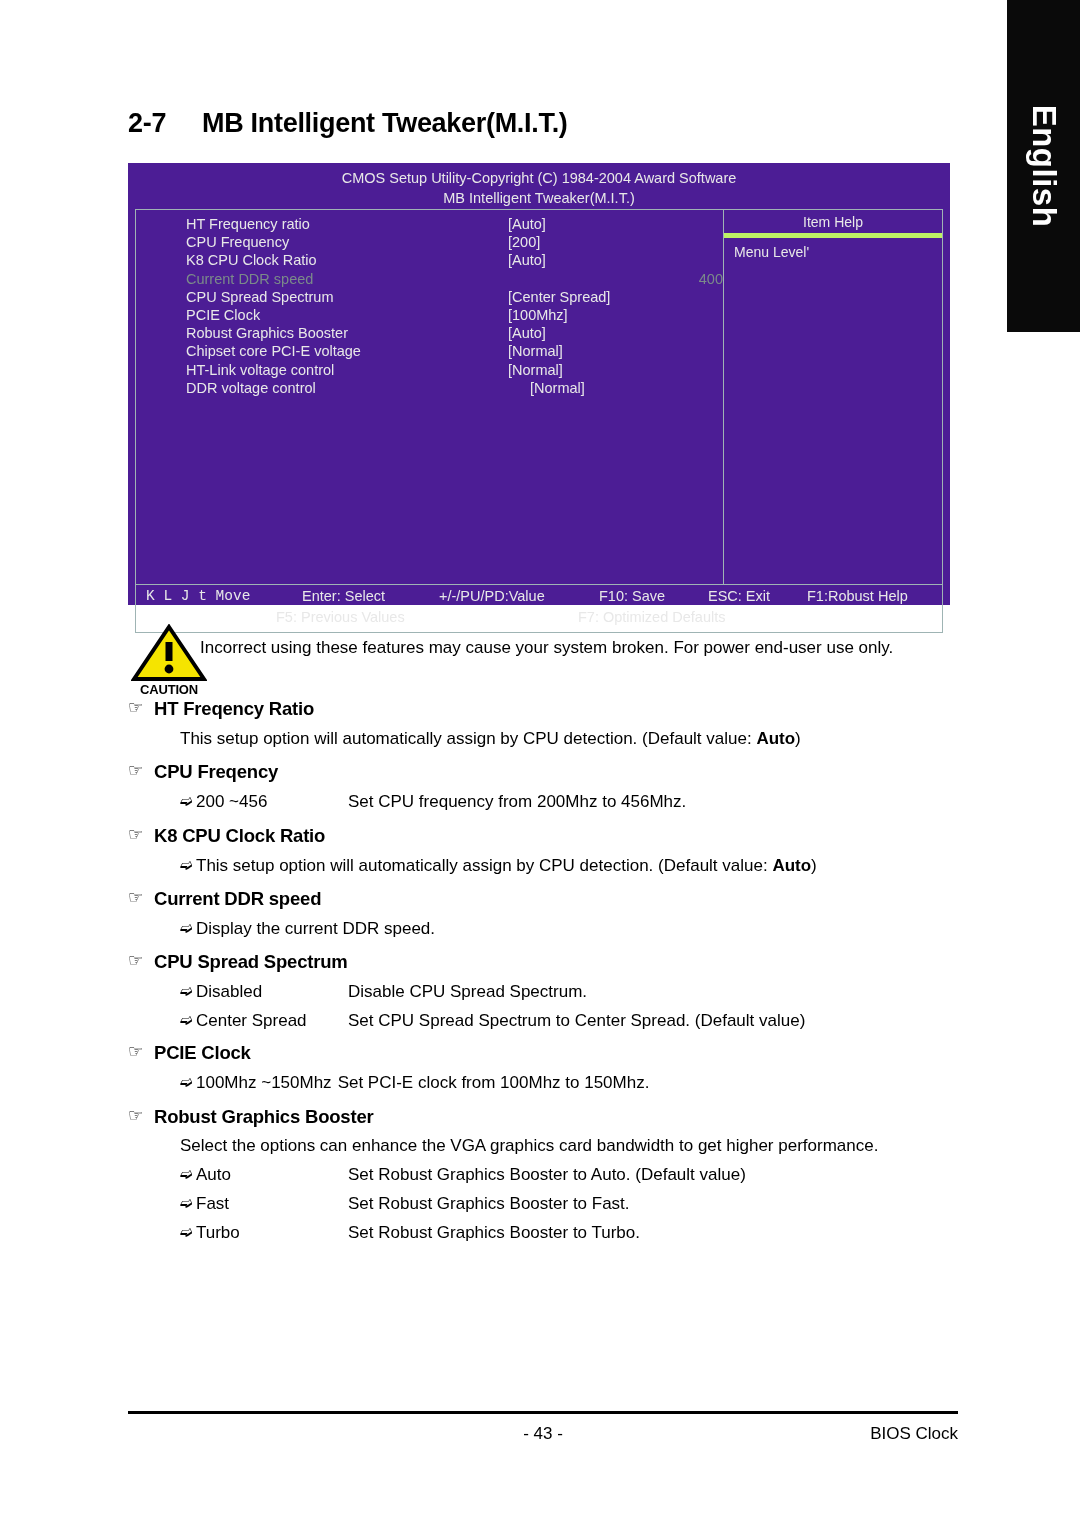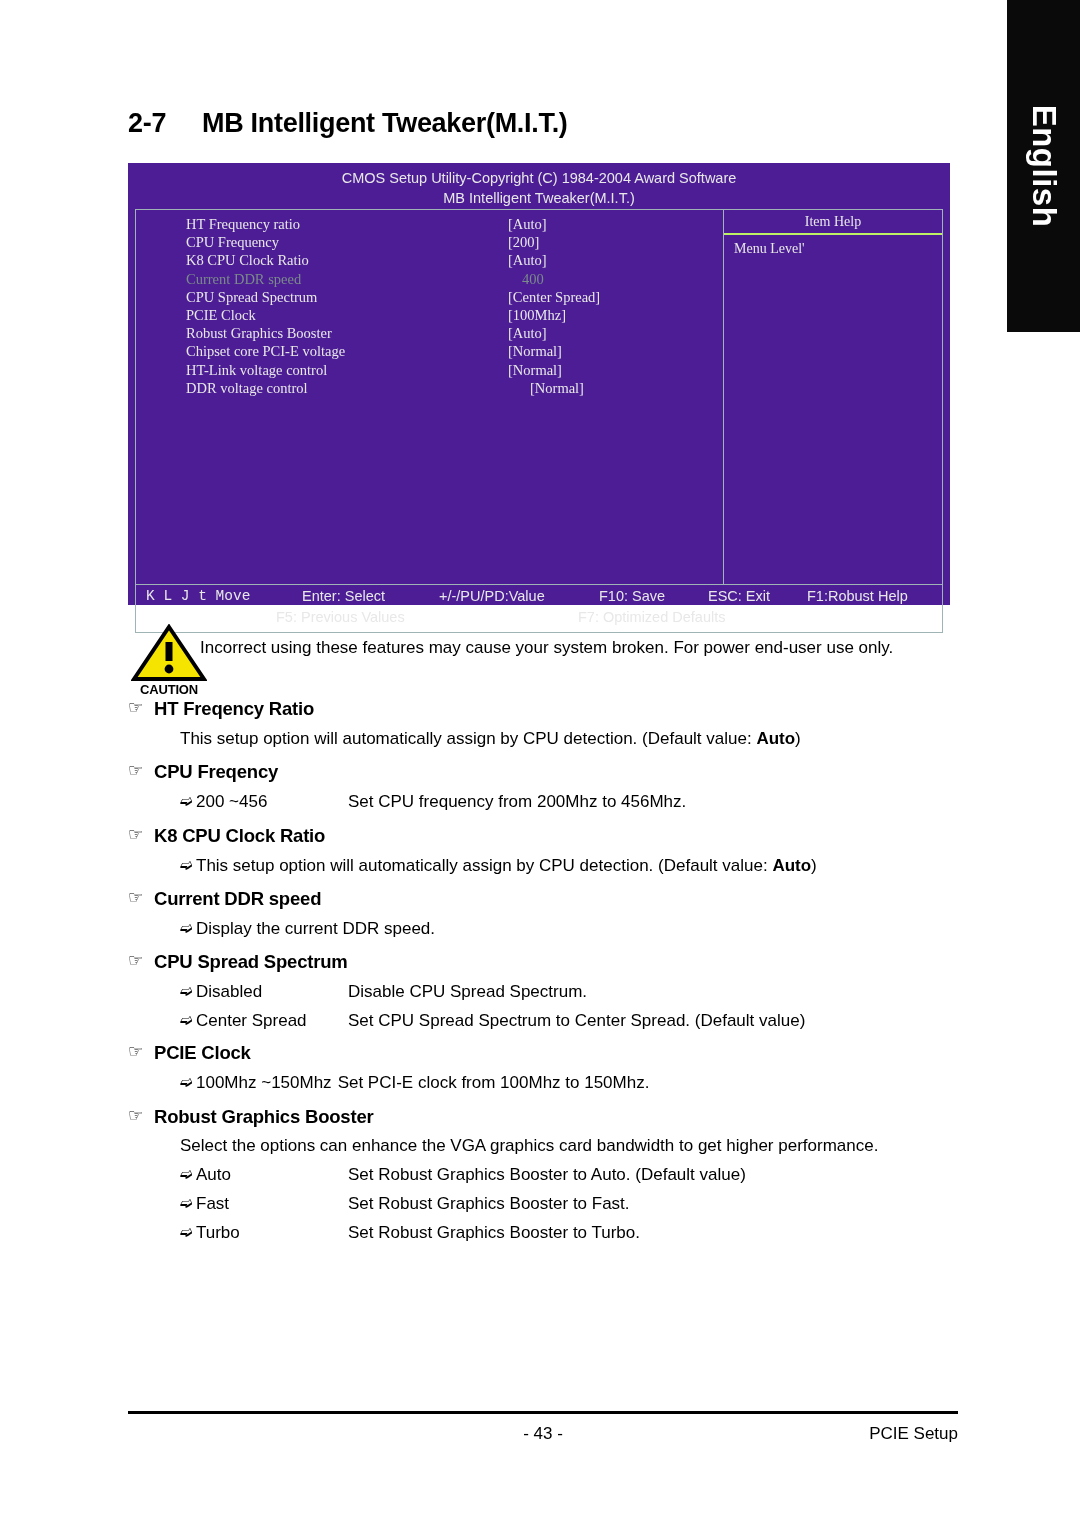--- a/index.html
+++ b/index.html
@@ -82,38 +82,37 @@
     font-size: 14.5px;
     line-height: 18px;
     padding-bottom: 2px;
   }
   .bios-body {
     border: 1px solid #9fb4b4;
     height: 376px;
     box-sizing: border-box;
     display: flex;
     position: relative;
-    font-family: Liberation Serif, serif;
   }
   .bios-main {
     flex: 1 1 auto;
     position: relative;
     border-right: 1px solid #9fb4b4;
     padding: 5px 0 0 0;
   }
   .bios-help {
     width: 218px;
     flex: 0 0 218px;
     position: relative;
   }
   .help-title {
     text-align: center;
     color: #e8e8e8;
     font-size: 14px;
-    border-bottom: 2px solid #bef264;
+    border-bottom: 5px solid #bef264;
     padding: 4px 0 3px 0;
   }
   .help-line {
     color: #e8e8e8;
     font-size: 14px;
     padding: 6px 0 0 10px;
   }
   .opt-row {
     display: flex;
     color: #e8e8e8;
@@ -126,20 +125,21 @@
   }
   .opt-name {
     width: 322px;
     flex: 0 0 322px;
   }
   .opt-val {
     flex: 1 1 auto;
   }
   .opt-val.indent1 {
     padding-left: 14px;
+    text-align: right;
   }
   .opt-val.indent2 {
     padding-left: 22px;
   }
 
   .bios-nav {
     border: 1px solid #9fb4b4;
     border-top: none;
     height: 48px;
     box-sizing: border-box;
@@ -467,16 +467,16 @@
     <div class="bullet-row">
       <span class="bchar">➫</span>
       <span class="blabel">Turbo</span>
       <span class="bdesc">Set Robust Graphics Booster to Turbo.</span>
     </div>
   </div>
 
   <div class="footer-rule"></div>
   <div class="footer">
     <span class="pg">- 43 -</span>
-    <span class="rt">PCIE Setup</span>
+    <span class="rt">BIOS Clock</span>
   </div>
 
 </div>
 
 </body></html>

